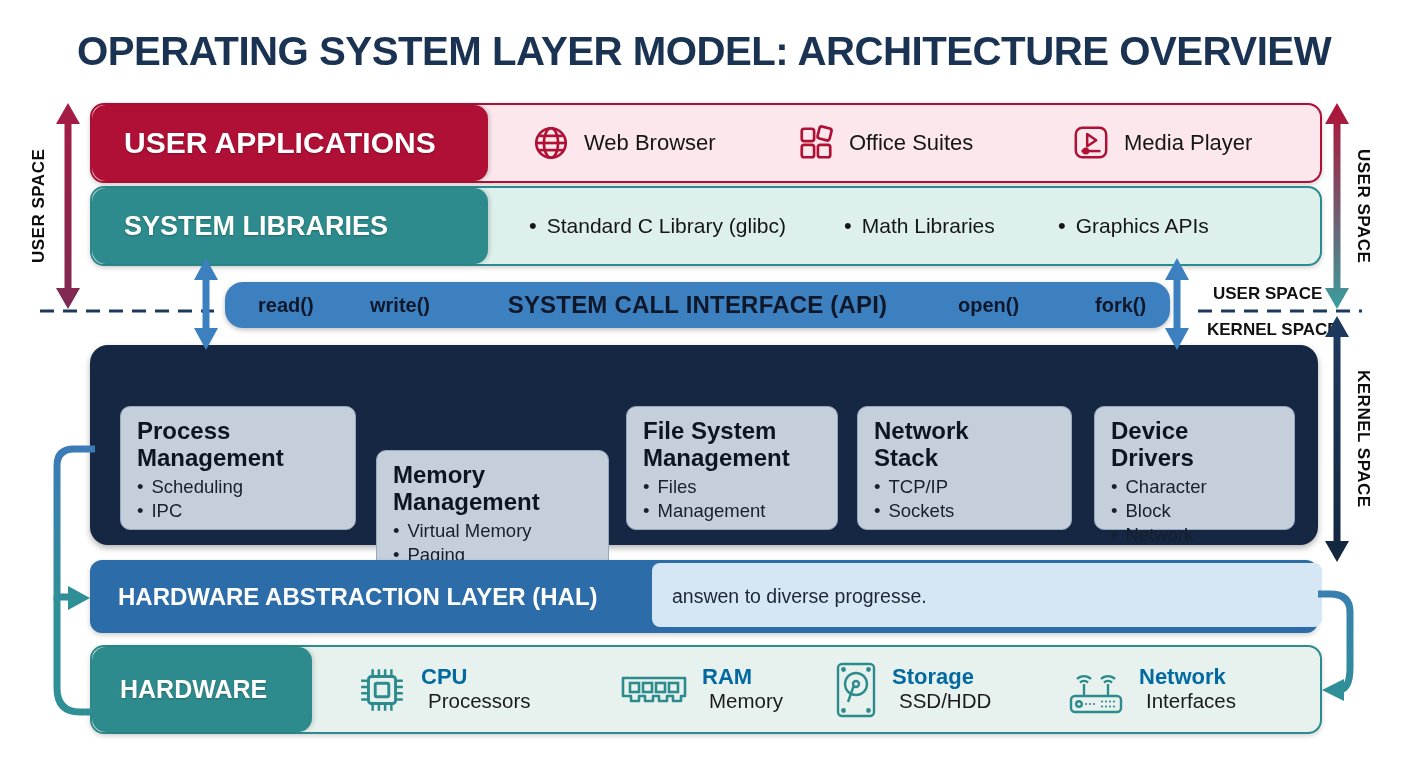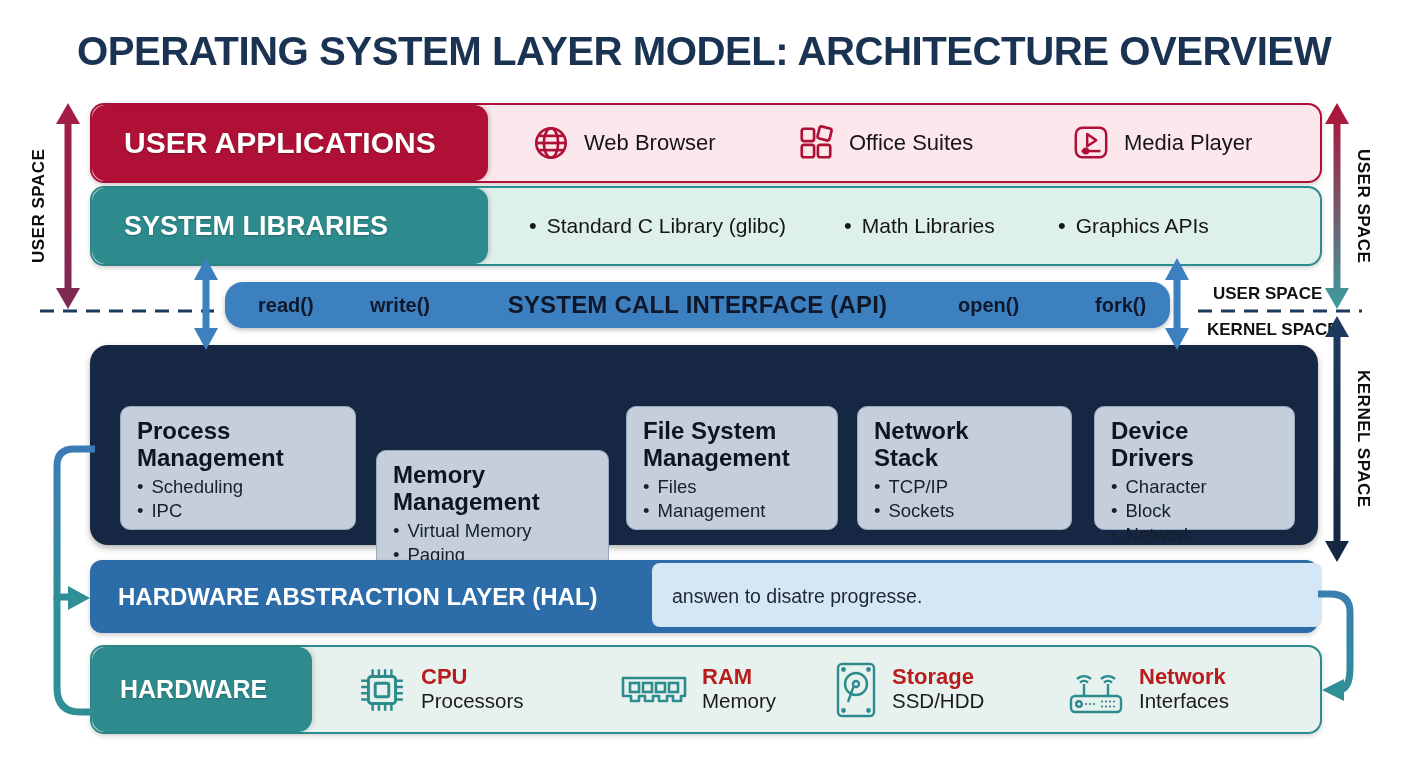--- a/index.html
+++ b/index.html
@@ -57,22 +57,22 @@
   .hal-desc{position:absolute;left:562px;top:3px;width:650px;height:61px;background:#d5e6f5;
             border-radius:8px;padding:3px 0 0 20px;font-size:19.5px;line-height:1.35;color:#1c2733;
             display:flex;flex-direction:column;justify-content:center;}
 
   
   .hw{left:90px;top:645px;width:1228px;height:85px;background:#e7f2ee;border:2.5px solid #2e8b8d;
       border-radius:14px;}
   .hw .row-label{width:220px;background:#2e8b8d;font-size:25px;}
   .hw .row-label span{padding-left:28px;}
   .hw-item{position:absolute;top:0;height:100%;display:flex;align-items:center;gap:14px;}
-  .hw-text .t1{font-size:22px;font-weight:800;color:#b91c1c;line-height:1.1;}
-  .hw-text .t2{font-size:20.5px;color:#1b1b1b;line-height:1.2;}
+  .hw-text .t1{font-size:22px;font-weight:800;color:#0369a1;line-height:1.1;}
+  .hw-text .t2{font-size:20.5px;color:#1b1b1b;line-height:1.2;margin-left:7px;}
 
   
   .vlabel{display:flex;align-items:center;justify-content:center;font-size:17px;font-weight:800;
           color:#0d0d0d;letter-spacing:.5px;}
   .v-up{writing-mode:vertical-rl;transform:rotate(180deg);}   
   .v-down{writing-mode:vertical-rl;}                          
 
   .overlay{left:0;top:0;pointer-events:none;}
 </style>
 </head>
@@ -169,21 +169,21 @@
       <div class="kcard-title">Device Drivers</div>
       <div class="kitem">Character</div>
       <div class="kitem">Block</div>
       <div class="kitem">Network</div>
     </div>
   </div>
 
   <div class="abs hal">
     <div class="hal-label">HARDWARE ABSTRACTION LAYER (HAL)</div>
     <div class="hal-desc">
-      <div>answen to disatre progresse.</div>
+      <div>answen to diverse progresse.</div>
     </div>
   </div>
 
   <div class="abs row hw">
     <div class="row-label">
       <span>HARDWARE</span>
     </div>
 
     <div class="hw-item" style="left:265px;">
       <svg width="50" height="50" viewBox="0 0 48 48">

